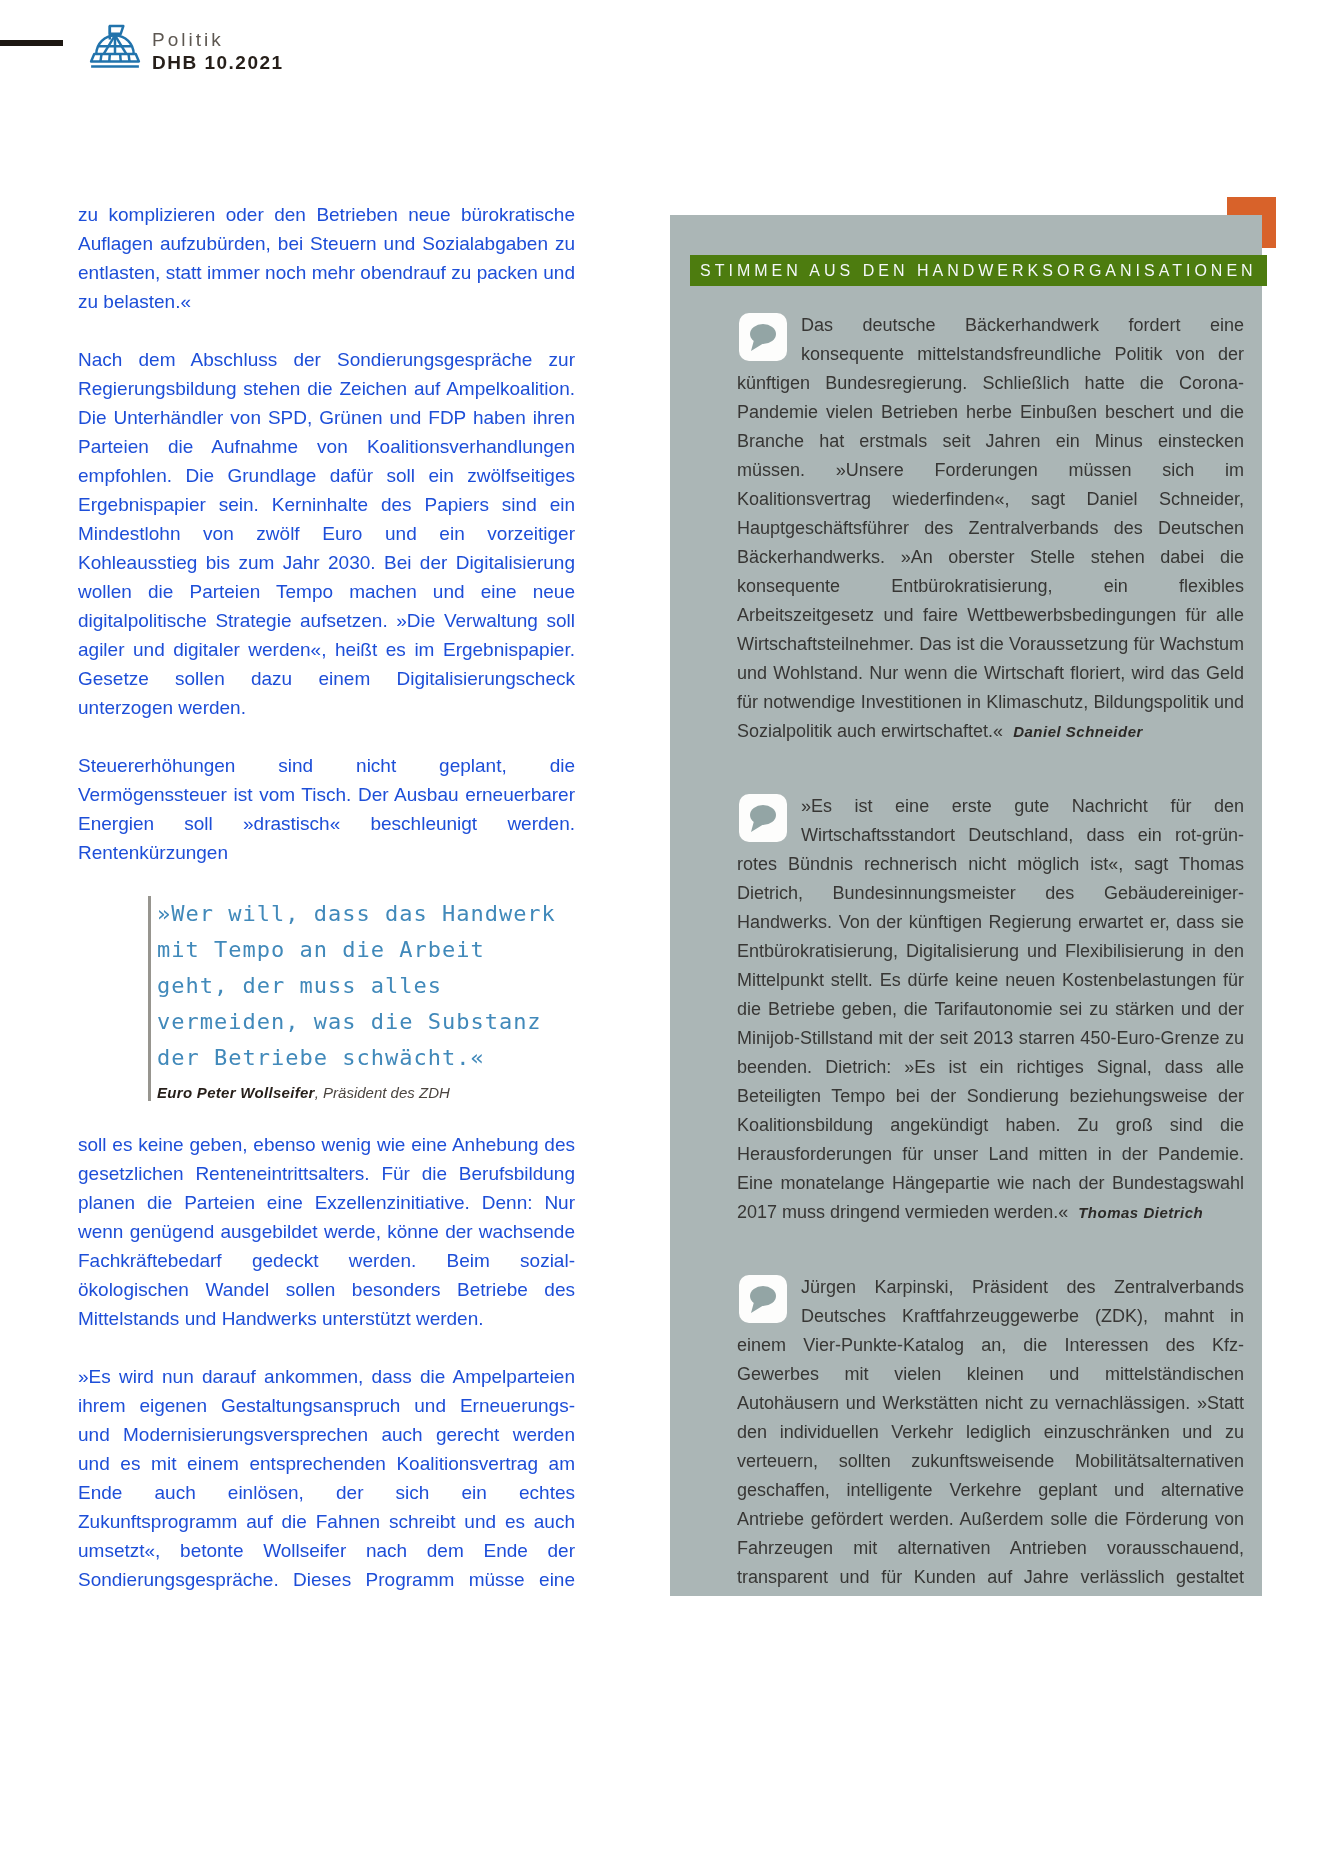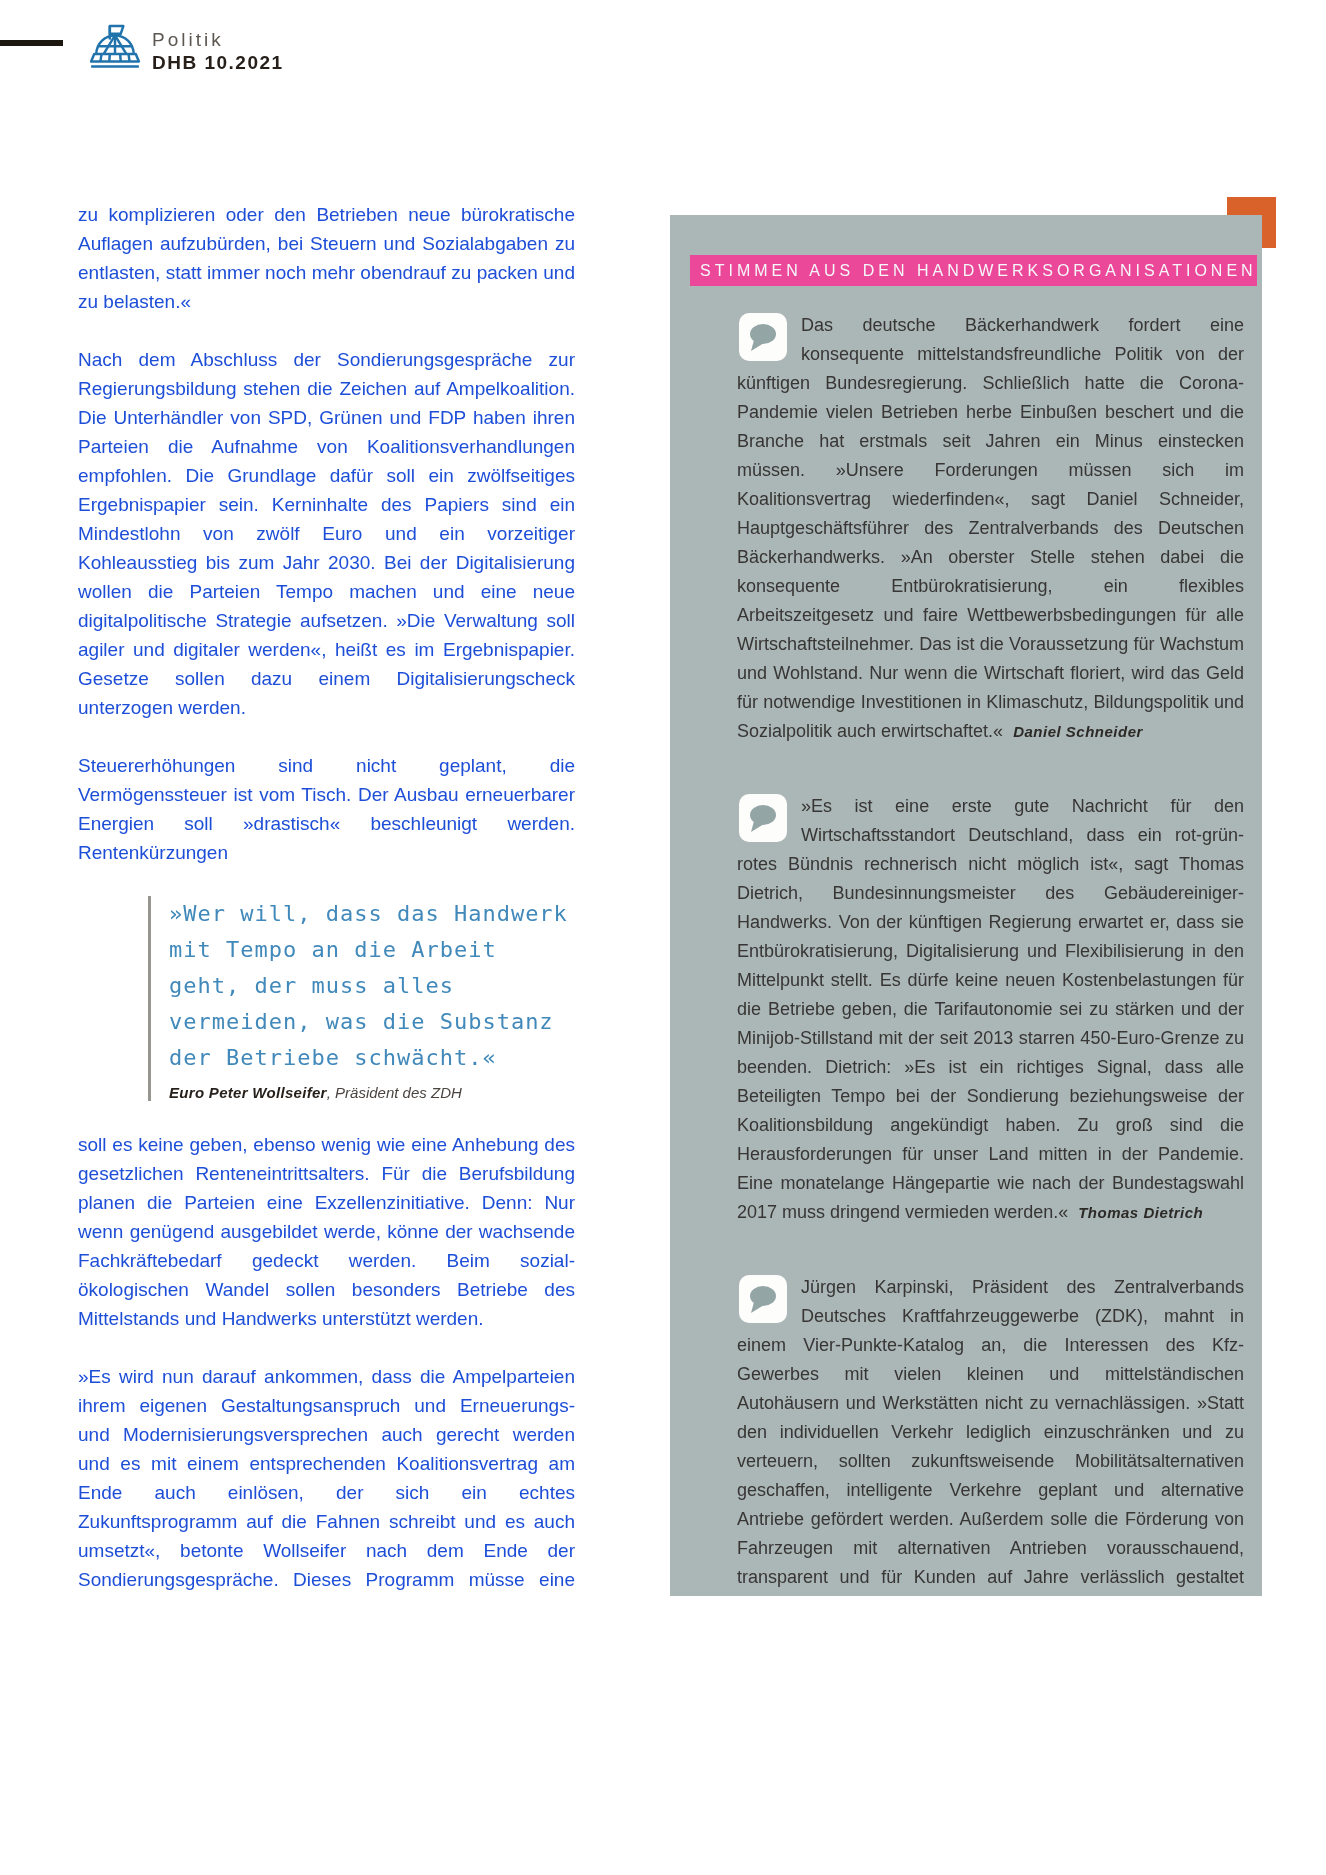--- a/index.html
+++ b/index.html
@@ -20,21 +20,21 @@
   .kicker { font-size:19px; letter-spacing:3px; color:#5d5751; line-height:23px; }
   .issue  { font-size:19px; font-weight:bold; letter-spacing:1.5px; color:#261f1a; line-height:24px; }
 
   
   .left-col { position:absolute; left:78px; top:200px; width:497px; }
   .left-col p {
     font-size:19px; line-height:29px; text-align:justify; hyphens:auto;
     color:#1d4ed8; margin-bottom:29px;
   }
   .pullquote {
-    margin:16px 0 29px 70px; padding-left:18px; border-left:3px solid #97958f;
+    margin:16px 0 29px 70px; padding-left:6px; border-left:3px solid #97958f;
   }
   .pullquote-text {
     display:block; width:410px;
     font-family:"DejaVu Sans Mono", monospace;
     font-size:22px; line-height:36px; letter-spacing:1px; color:#4189ba;
   }
   .pullquote-attr { display:block; margin-top:8px; font-size:15px; }
   .pullquote-author { font-weight:bold; font-style:italic; color:#261f1a; letter-spacing:0.3px; }
   .pullquote-role { font-style:italic; color:#4a443f; }
 
@@ -42,22 +42,22 @@
   .outro { font-size:19px; line-height:29px; }
   .outro-link { display:block; font-weight:bold; color:#a21caf; cursor:pointer; }
 
   
   .orange-sq { position:absolute; left:1227px; top:197px; width:49px; height:51px; background:#d8622a; }
   .sidebar {
     position:absolute; left:670px; top:215px; width:592px; height:1495px;
     background:#abb6b6; padding:40px 18px 0 20px;
   }
   .sidebar-title {
-    display:inline-block; background:#ec4899; color:#f4f8fa;
-    font-size:16px; letter-spacing:4px; padding:7px 0 6px 10px;
+    display:inline-block; background:#4d7c0f; color:#f4f8fa;
+    font-size:16px; letter-spacing:4px; padding:7px 10px 6px 10px;
     margin-bottom:25px; white-space:nowrap;
   }
   .quote-block { font-size:18px; line-height:29px; text-align:justify; hyphens:auto; color:#373634;margin-left:47px; }
   .quote-block + .quote-block { margin-top:46px; }
   .bubble {
     float:left; width:48px; height:48px; background:#fdfdfc; border-radius:10px;
     margin:2px 14px 6px 2px; display:flex; align-items:center; justify-content:center;
   }
   .quote-attr {
     font-weight:bold; font-style:italic; font-size:15px; letter-spacing:0.5px;

